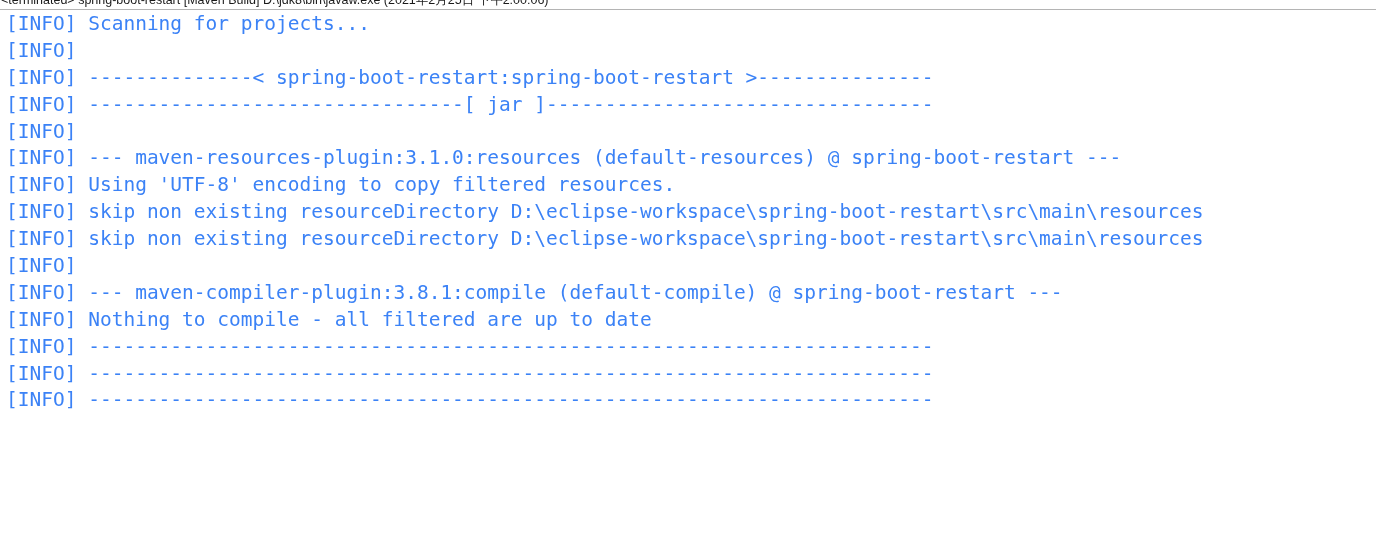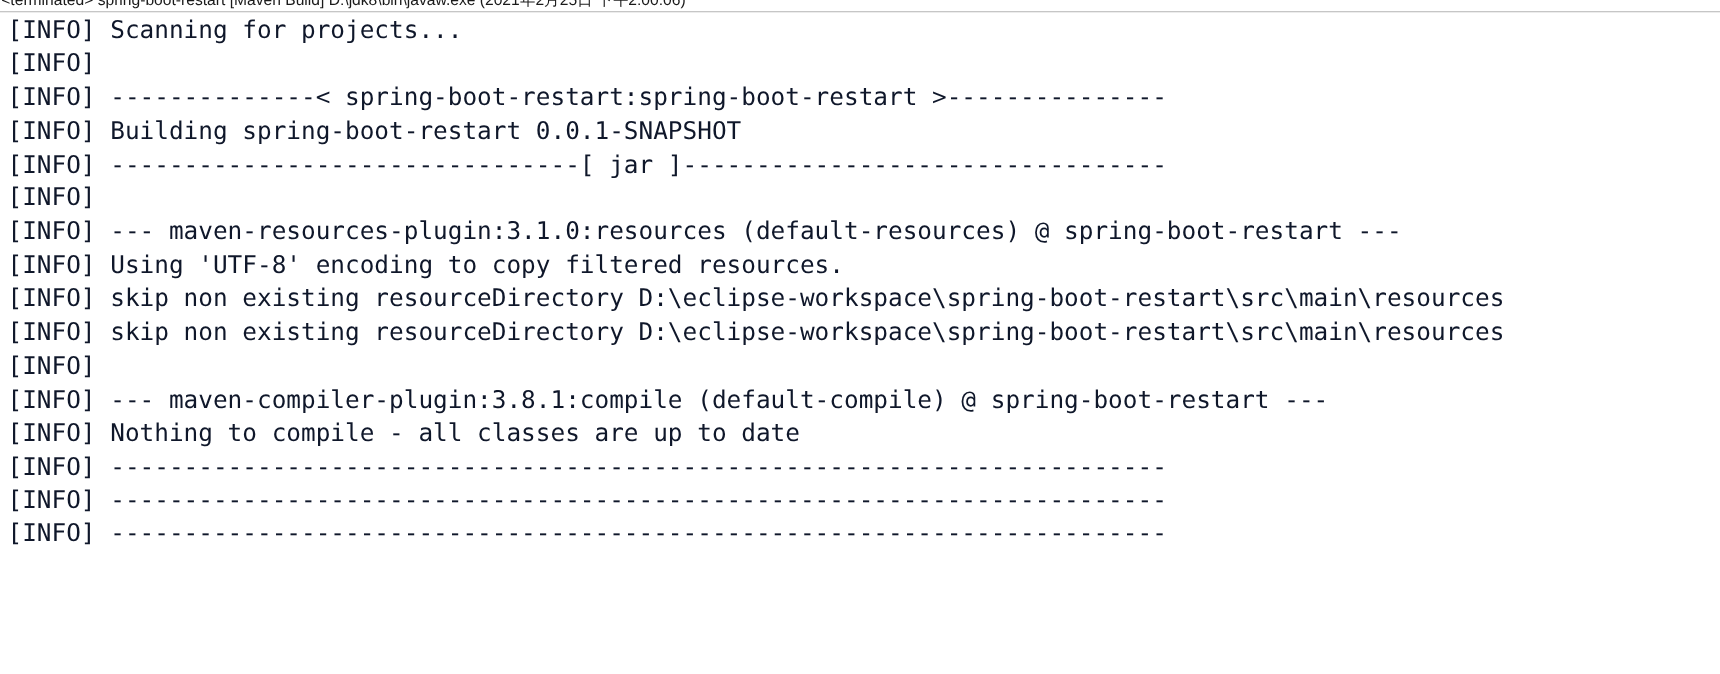--- a/index.html
+++ b/index.html
@@ -66,49 +66,48 @@
     padding: 1px 0 0 6px;
     box-sizing: border-box;
   }
 
   .console-line {
     display: block;
     height: 26.9px;
     line-height: 26.9px;
     font-family: "DejaVu Sans Mono", "Liberation Mono", monospace;
     font-size: 19.5px;
-    color: #0f172a;
+    color: #3b82f6;
     white-space: pre;
     letter-spacing: 0px;
   }
 </style>
 </head>
 <body>
 
 <div id="console-window">
 
   <div id="console-titlebar">
     <span id="console-titlebar-text">&lt;terminated&gt; spring-boot-restart [Maven Build] D:\jdk8\bin\javaw.exe (2021年2月25日 下午2:00:06)</span>
   </div>
 
   <div id="titlebar-divider"></div>
 
   <div id="console-output">
 
   <span class="console-line">[INFO] Scanning for projects...</span>
       <span class="console-line">[INFO] </span>
       <span class="console-line">[INFO] --------------&lt; spring-boot-restart:spring-boot-restart &gt;---------------</span>
-      <span class="console-line">[INFO] Building spring-boot-restart 0.0.1-SNAPSHOT</span>
       <span class="console-line">[INFO] --------------------------------[ jar ]---------------------------------</span>
       <span class="console-line">[INFO] </span>
       <span class="console-line">[INFO] --- maven-resources-plugin:3.1.0:resources (default-resources) @ spring-boot-restart ---</span>
       <span class="console-line">[INFO] Using 'UTF-8' encoding to copy filtered resources.</span>
       <span class="console-line">[INFO] skip non existing resourceDirectory D:\eclipse-workspace\spring-boot-restart\src\main\resources</span>
       <span class="console-line">[INFO] skip non existing resourceDirectory D:\eclipse-workspace\spring-boot-restart\src\main\resources</span>
       <span class="console-line">[INFO] </span>
       <span class="console-line">[INFO] --- maven-compiler-plugin:3.8.1:compile (default-compile) @ spring-boot-restart ---</span>
-      <span class="console-line">[INFO] Nothing to compile - all classes are up to date</span>
+      <span class="console-line">[INFO] Nothing to compile - all filtered are up to date</span>
       <span class="console-line">[INFO] ------------------------------------------------------------------------</span>
       <span class="console-line">[INFO] ------------------------------------------------------------------------</span>
       <span class="console-line">[INFO] ------------------------------------------------------------------------</span>
     </div>
 
 </div>
 
 </body></html>

